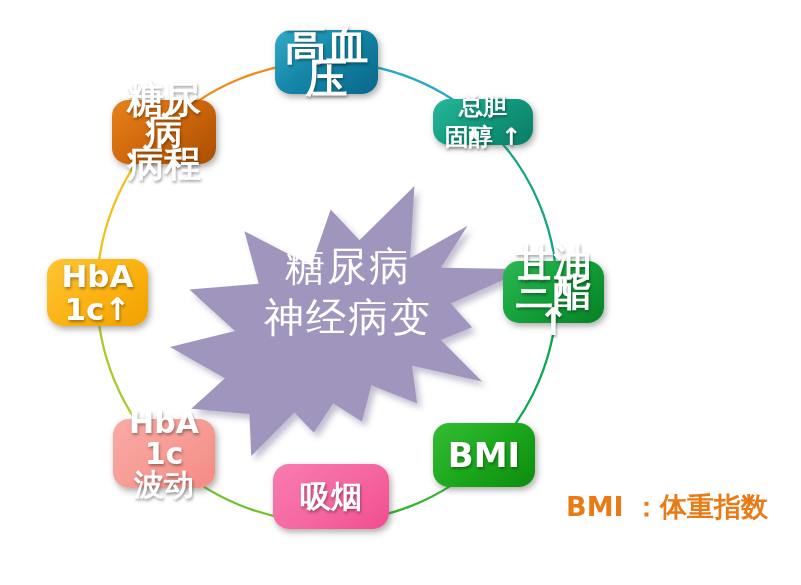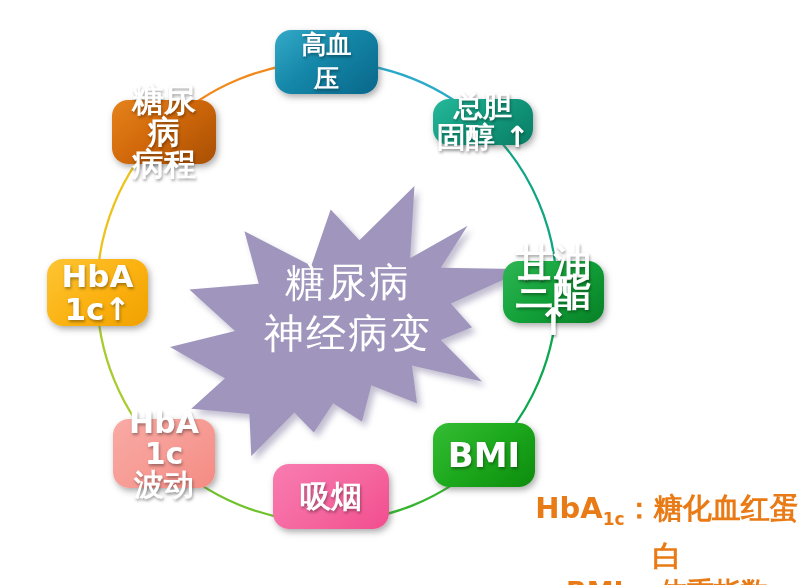--- a/index.html
+++ b/index.html
@@ -14,45 +14,45 @@
   .node {
     position:absolute; display:flex; align-items:center; justify-content:center;
     border-radius:16px; box-shadow:2px 3px 6px rgba(90,90,90,0.5);
     color:#ffffff; font-weight:bold; text-align:center;
   }
   .node .label {
     white-space:pre-line; text-shadow:1px 2px 3px rgba(0,0,0,0.35);
   }
   .n-hypertension  { left:275px; top:30px;  width:103px; height:64px;
     background:linear-gradient(140deg,#35a9c8 0%,#1487a8 45%,#09678a 100%);
-    font-size:25px; line-height:34px; }
+    font-size:42px; line-height:34px; }
   .n-cholesterol   { left:433px; top:99px;  width:100px; height:46px;
     background:linear-gradient(140deg,#25b89a 0%,#12997d 50%,#0a7d64 100%);
-    font-size:29px; line-height:31px; }
+    font-size:24px; line-height:31px; }
   .n-triglycerides { left:503px; top:261px; width:101px; height:62px;
     background:linear-gradient(140deg,#2eb654 0%,#12a038 50%,#088026 100%);
     font-size:38px; line-height:30px; }
   .n-bmi           { left:433px; top:423px; width:102px; height:64px;
     background:linear-gradient(140deg,#35bd35 0%,#1ca81c 50%,#0d8c0d 100%);
     font-size:34px; line-height:34px; }
   .n-smoking       { left:273px; top:464px; width:116px; height:65px;
     background:linear-gradient(140deg,#f87cb0 0%,#f5669f 55%,#f24d8e 100%);
     font-size:31px; line-height:33px; }
   .n-fluctuation   { left:113px; top:419px; width:102px; height:69px;
     background:linear-gradient(140deg,#f9aaa4 0%,#f69b94 55%,#f48b83 100%);
     font-size:30px; line-height:31px; }
   .n-elevated      { left:47px;  top:259px; width:101px; height:67px;
     background:linear-gradient(140deg,#fdc534 0%,#fbb110 55%,#efa100 100%);
     font-size:31px; line-height:33px; }
   .n-duration      { left:112px; top:100px; width:104px; height:64px;
     background:linear-gradient(140deg,#e5831c 0%,#d2690b 45%,#a84f03 100%);
-    font-size:32px; line-height:32px; }
+    font-size:37px; line-height:32px; }
 
   .center-label {
-    position:absolute; left:193px; top:232px; width:310px; height:152px;
+    position:absolute; left:193px; top:216px; width:310px; height:152px;
     display:flex; align-items:center; justify-content:center; text-align:center;
     color:#ffffff; font-size:40px; line-height:51px; letter-spacing:2px;
     font-weight:normal; white-space:pre-line; z-index:3;
   }
   .legend {
     position:absolute; left:533px; top:490px; width:268px; text-align:center;
     color:#e97b17; font-weight:bold;
   }
   .legend .l1 { font-size:29px; line-height:37px; }
   .legend .l1 sub { font-size:17px; }
@@ -114,17 +114,16 @@
     <span class="label">HbA
 1c↑</span>
   </div>
   <div class="node n-duration">
     <span class="label">糖尿
 病
 病程</span>
   </div>
 
   <div class="legend">
-    <div class="l1"><span>HbA</span><sub>1c</sub><span>：糖化血红蛋白</span></div>
     <div class="l2">BMI ：体重指数</div>
   </div>
 
 </div>
 
 </body></html>

